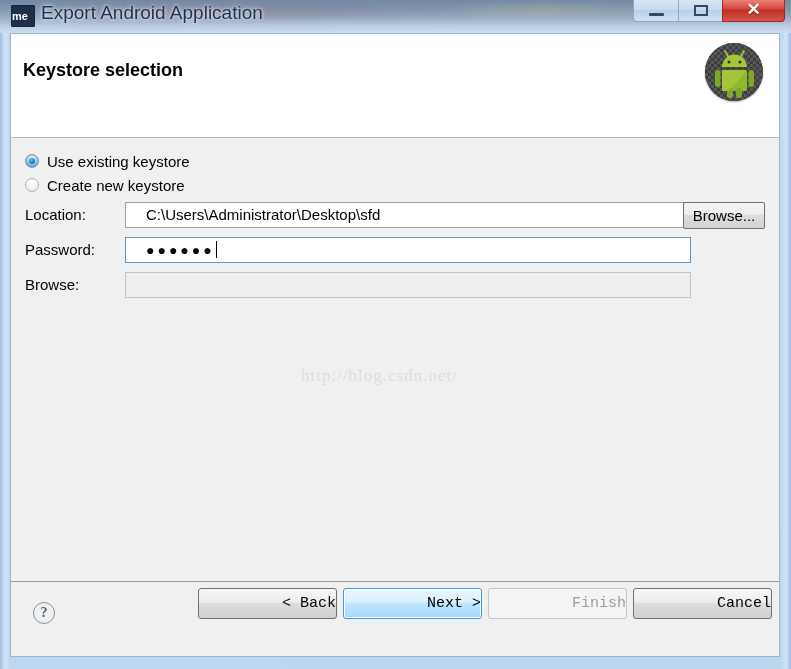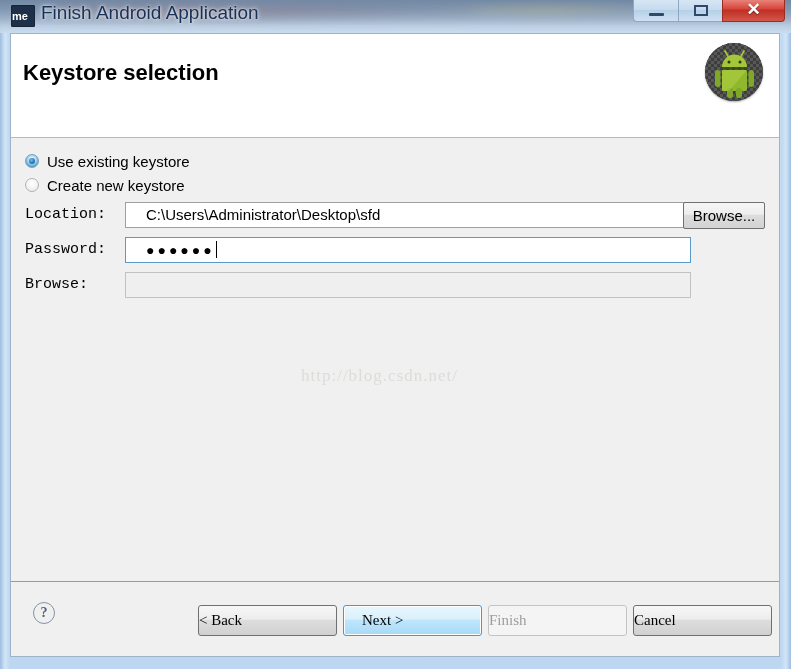--- a/index.html
+++ b/index.html
@@ -191,21 +191,21 @@
     left: 0; top: 0;
     width: 768px;
     height: 104px;
     background: #ffffff;
     border-bottom: 1px solid #b8b8b8;
     box-sizing: border-box;
   }
   #page-title {
     position: absolute;
     left: 12px; top: 26px;
-    font-size: 22px;
+    font-size: 18px;
     font-weight: bold;
     color: #000000;
     font-family: "Liberation Sans", sans-serif;
   }
 
   
   #android-badge {
     position: absolute;
     right: 16px; top: 9px;
     width: 58px; height: 58px;
@@ -286,21 +286,21 @@
   #row-password { top: 99px; }
   #row-confirm  { top: 134px; }
 
   .field-label {
     position: absolute;
     left: 0; top: 0;
     width: 96px;
     line-height: 26px;
     font-size: 15px;
     color: #000000;
-    font-family: Liberation Mono, monospace;
+    font-family: Liberation Sans, sans-serif;
     white-space: nowrap;
   }
   .field-input {
     position: absolute;
     left: 100px; top: 0;
     width: 566px;
     height: 26px;
     box-sizing: border-box;
     background: #ffffff;
     border: 1px solid #a0a0a0;
@@ -385,26 +385,26 @@
     font-weight: bold;
     text-align: center;
     line-height: 20px;
     font-family: "Liberation Serif", serif;
     background: #f0f0f0;
     cursor: default;
   }
 
   .dlg-button {
     position: absolute;
-    top: 23px;
+    top: 6px;
     height: 31px;
     box-sizing: border-box;
     font-size: 15px;
-    font-family: Liberation Serif, serif;
-    text-align: left;
+    font-family: Liberation Mono, monospace;
+    text-align: right;
     line-height: 29px;
     color: #000000;
     border-radius: 3px;
     cursor: default;
   }
   .dlg-button.normal {
     background: linear-gradient(to bottom, #f7f7f7 0%, #ededed 45%, #dddddd 50%, #d0d0d0 100%);
     border: 1px solid #707070;
   }
   .dlg-button.default {
@@ -432,21 +432,21 @@
   <div id="frame-body">
     <div id="frame-body-inner"></div>
   </div>
   <div class="frame-gutter" id="frame-gutter-left"></div>
   <div class="frame-gutter" id="frame-gutter-right"></div>
 
   <div id="titlebar-glass"></div>
 
   <div id="titlebar">
     <div id="app-icon">me</div>
-    <div id="window-title">Finish Android Application</div>
+    <div id="window-title">Export Android Application</div>
 
     <div id="win-buttons">
       <div class="win-btn" id="btn-minimize">
         <span class="glyph-min"></span>
       </div>
       <div class="win-btn" id="btn-maximize">
         <span class="glyph-max"></span>
       </div>
       <div class="win-btn" id="btn-close">
         <span class="glyph-close">✕</span>

